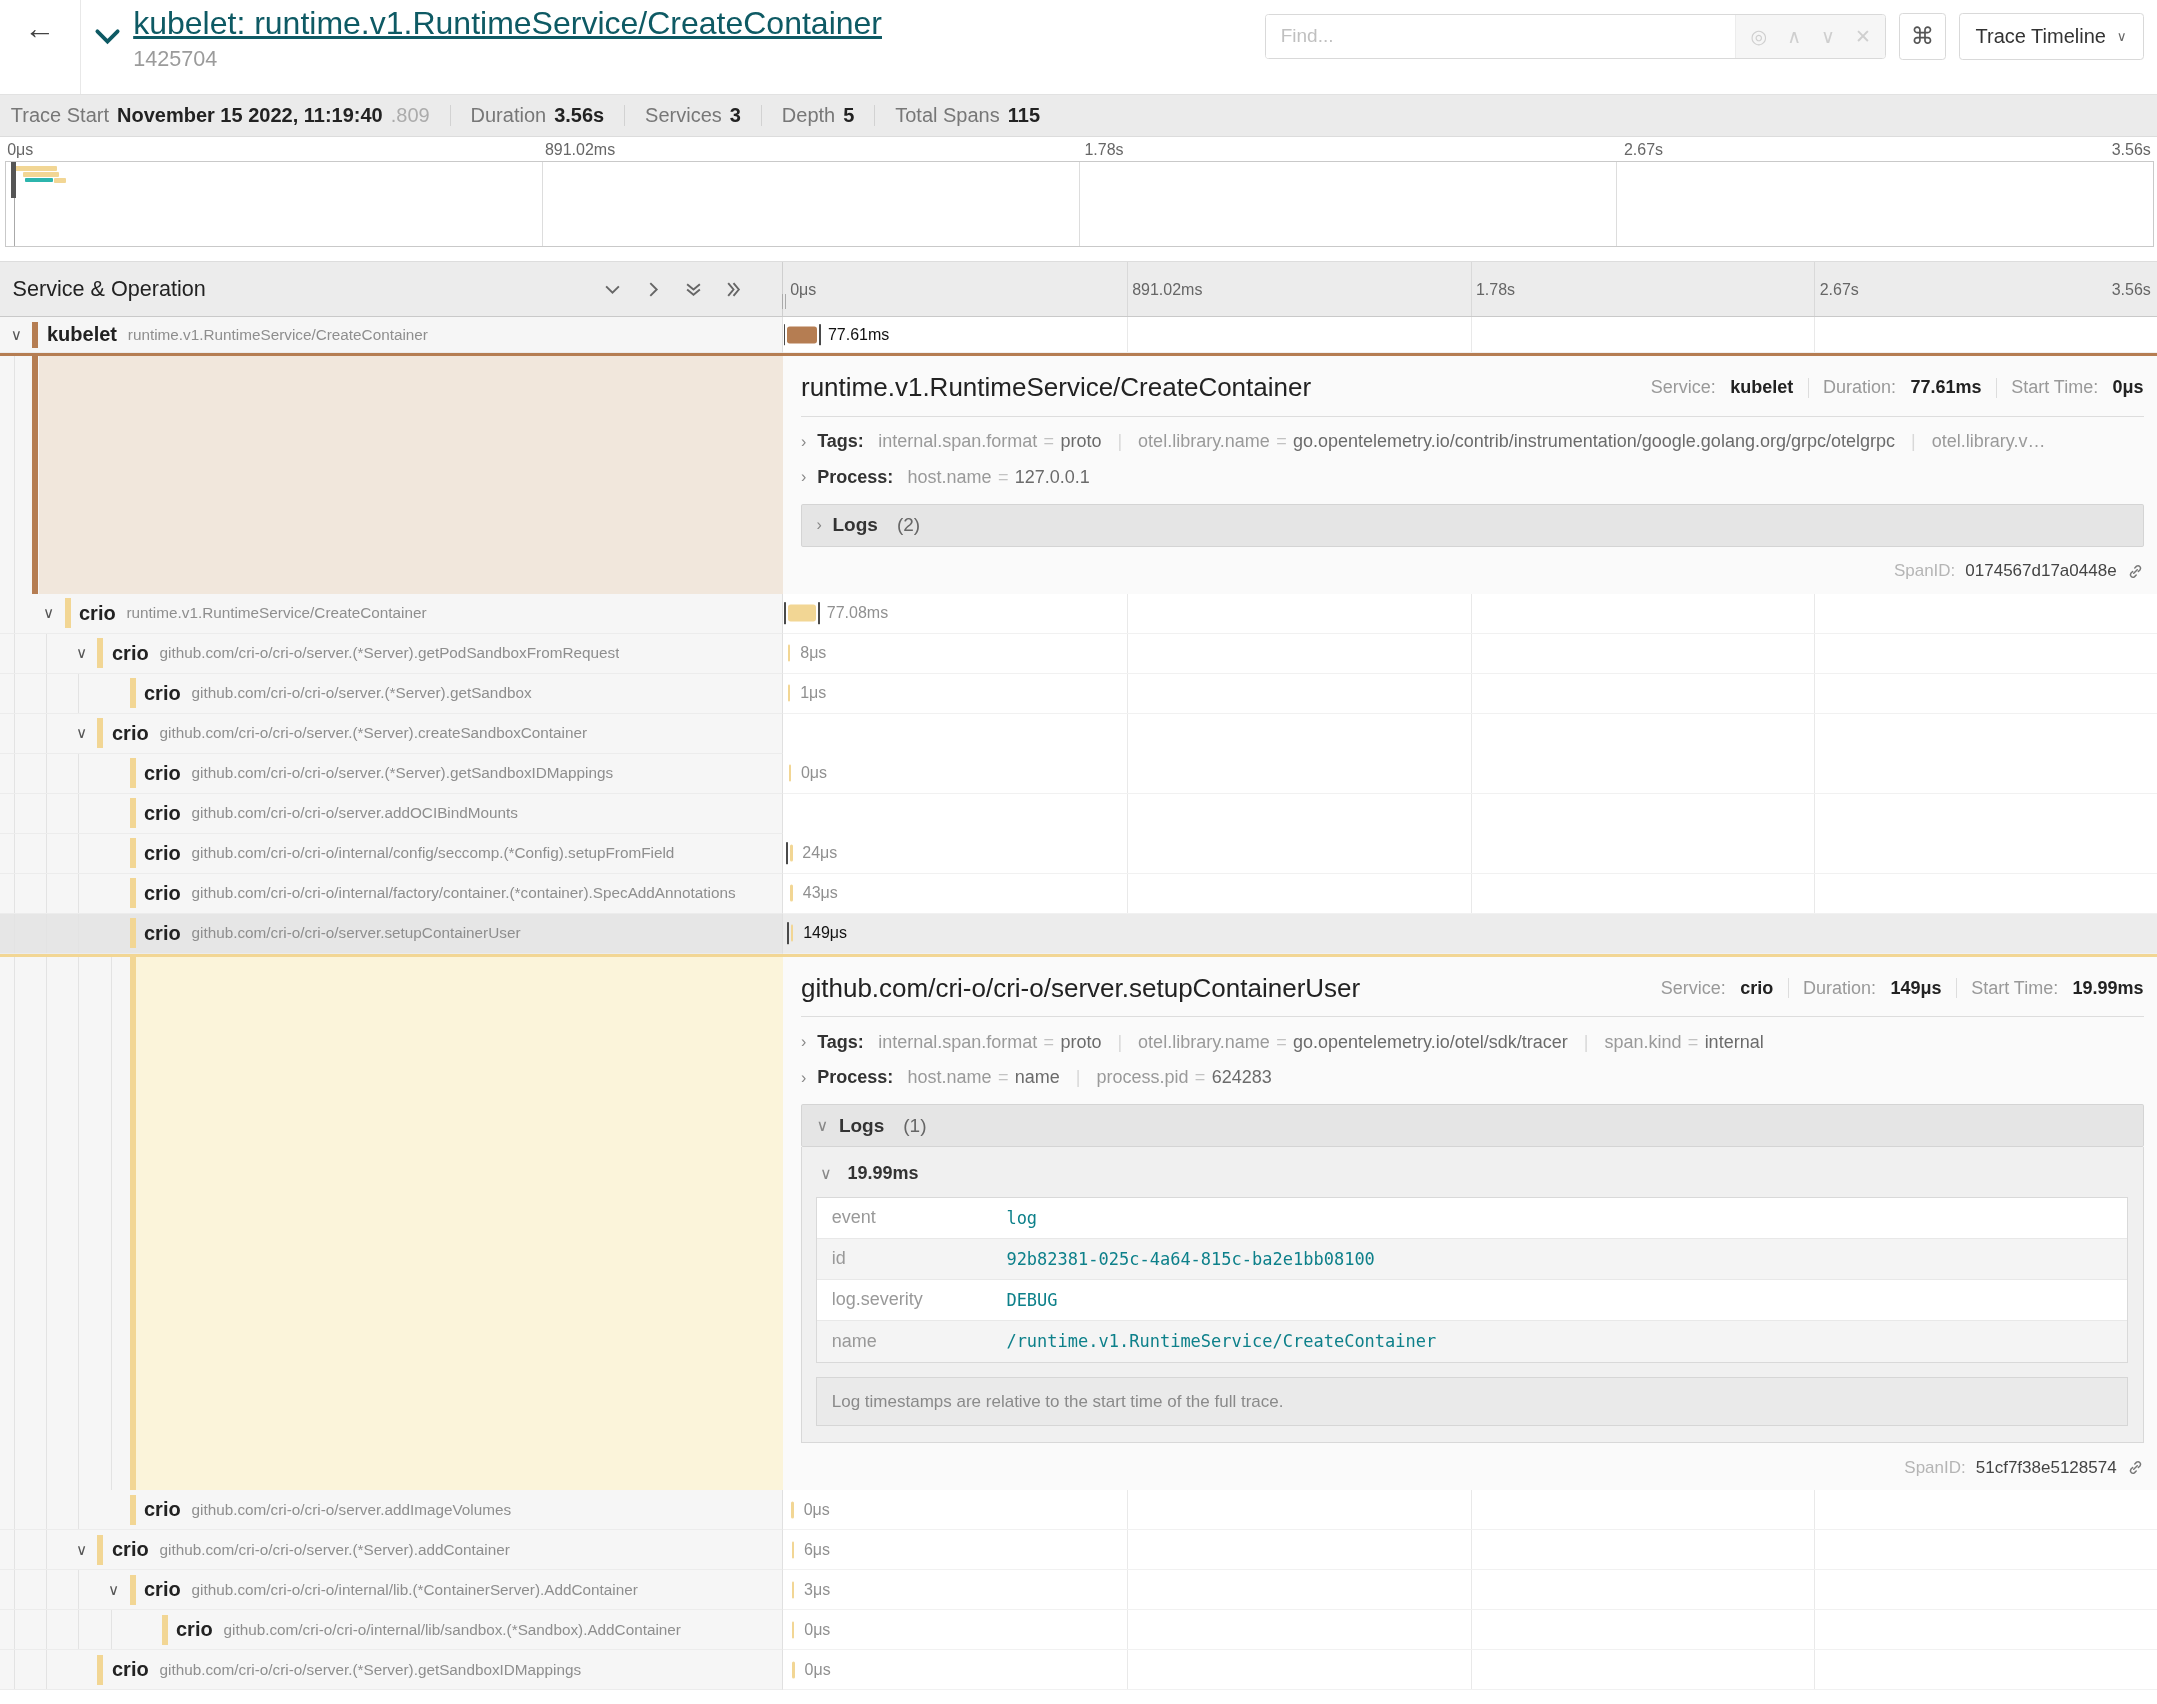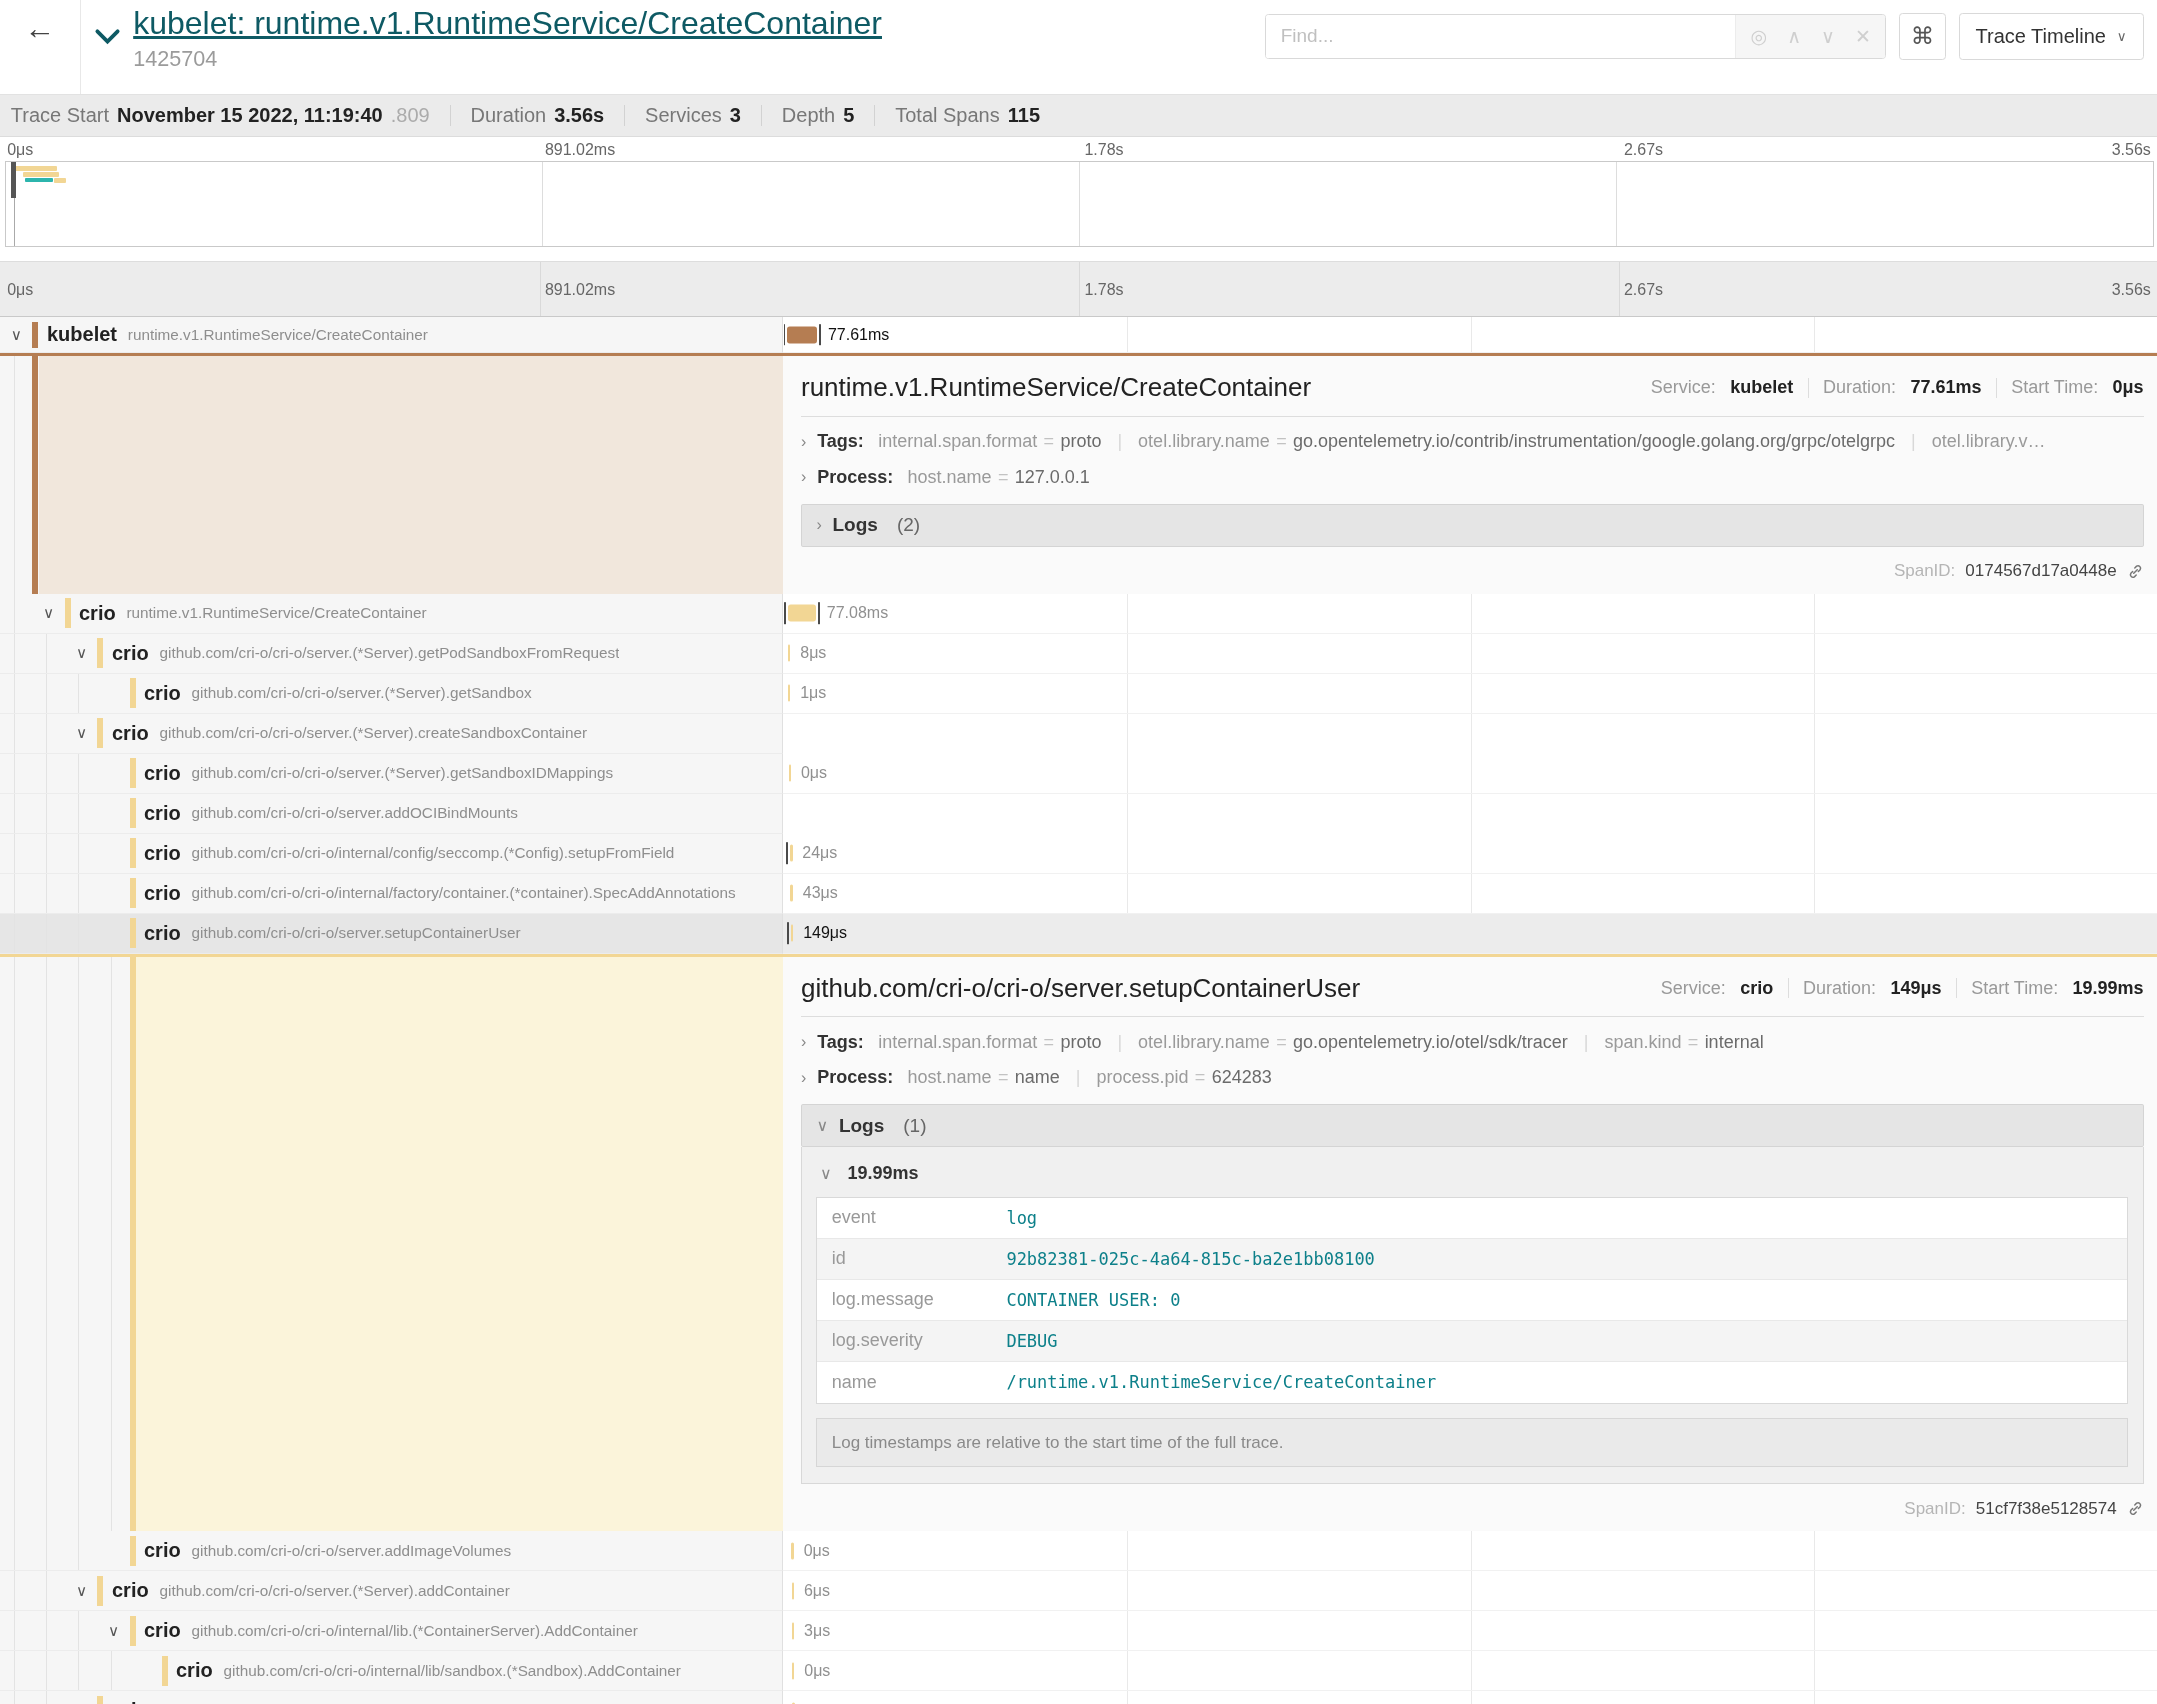--- a/index.html
+++ b/index.html
@@ -198,20 +198,41 @@
       <div class="mm-bar" style="top: 3.6px; left: 0.45%; width: 1.95%; height: 5.4px; background: rgb(242, 214, 148);"></div>
       <div class="mm-bar" style="top: 10px; left: 0.8%; width: 1.7%; height: 5.4px; background: rgb(242, 214, 148);"></div>
       <div class="mm-bar" style="top: 16px; left: 0.9%; width: 1.3%; height: 3.6px; background: rgb(44, 181, 173);"></div>
       <div class="mm-bar" style="top: 16px; left: 2.25%; width: 0.55%; height: 5.4px; background: rgb(242, 214, 148);"></div>
     </div>
   <i class="mm-edge"></i>
   <div class="mm-handle"></div>
 </div>
 
 <div class="col-head">
+  <div class="ch-left">
+    <span class="ch-title">Service &amp; Operation</span>
+    <span class="ch-icons">
+      <svg width="17" height="17" viewBox="0 0 16 16">
+        <path d="M2 5 L8 11 L14 5" fill="none" stroke="#666" stroke-width="1.8"></path>
+      </svg>
+      <svg width="17" height="17" viewBox="0 0 16 16">
+        <path d="M5 2 L11 8 L5 14" fill="none" stroke="#666" stroke-width="1.8"></path>
+      </svg>
+      <svg width="17" height="17" viewBox="0 0 16 16">
+        <path d="M2 3 L8 8 L14 3 M2 8 L8 13 L14 8" fill="none" stroke="#666" stroke-width="1.8"></path>
+      </svg>
+      <svg width="17" height="17" viewBox="0 0 16 16">
+        <path d="M3 2 L8 8 L3 14 M8 2 L13 8 L8 14" fill="none" stroke="#666" stroke-width="1.8"></path>
+      </svg>
+    </span>
+    <span class="grip">
+        <i></i>
+        <i></i>
+      </span>
+  </div>
   <div class="ch-right" id="tl-head">
     <i class="ch-grid" style="left:25%"></i>
     <i class="ch-grid" style="left:50%"></i>
     <i class="ch-grid" style="left:75%"></i>
   <span class="tick-label" style="left: 7.2px;">0μs</span>
       <span class="tick-label" style="left: calc(25% + 5.4px);">891.02ms</span>
       <span class="tick-label" style="left: calc(50% + 5.4px);">1.78s</span>
       <span class="tick-label" style="left: calc(75% + 5.4px);">2.67s</span>
       <span class="tick-label" style="right: 7.2px;">3.56s</span>
     </div>
@@ -472,24 +493,20 @@
         <div class="ltable" id="p2-logtable">
             <div class="lt-row">
               <div class="lt-key">event</div>
               <div class="lt-val">log</div>
             </div>
             <div class="lt-row">
               <div class="lt-key">id</div>
               <div class="lt-val">92b82381-025c-4a64-815c-ba2e1bb08100</div>
             </div>
             <div class="lt-row">
-              <div class="lt-key">log.message</div>
-              <div class="lt-val">CONTAINER USER: 0</div>
-            </div>
-            <div class="lt-row">
               <div class="lt-key">log.severity</div>
               <div class="lt-val">DEBUG</div>
             </div>
             <div class="lt-row">
               <div class="lt-key">name</div>
               <div class="lt-val">/runtime.v1.RuntimeService/CreateContainer</div>
             </div>
           </div>
         <div class="log-note">Log timestamps are relative to the start time of the full trace.</div>
       </div>

